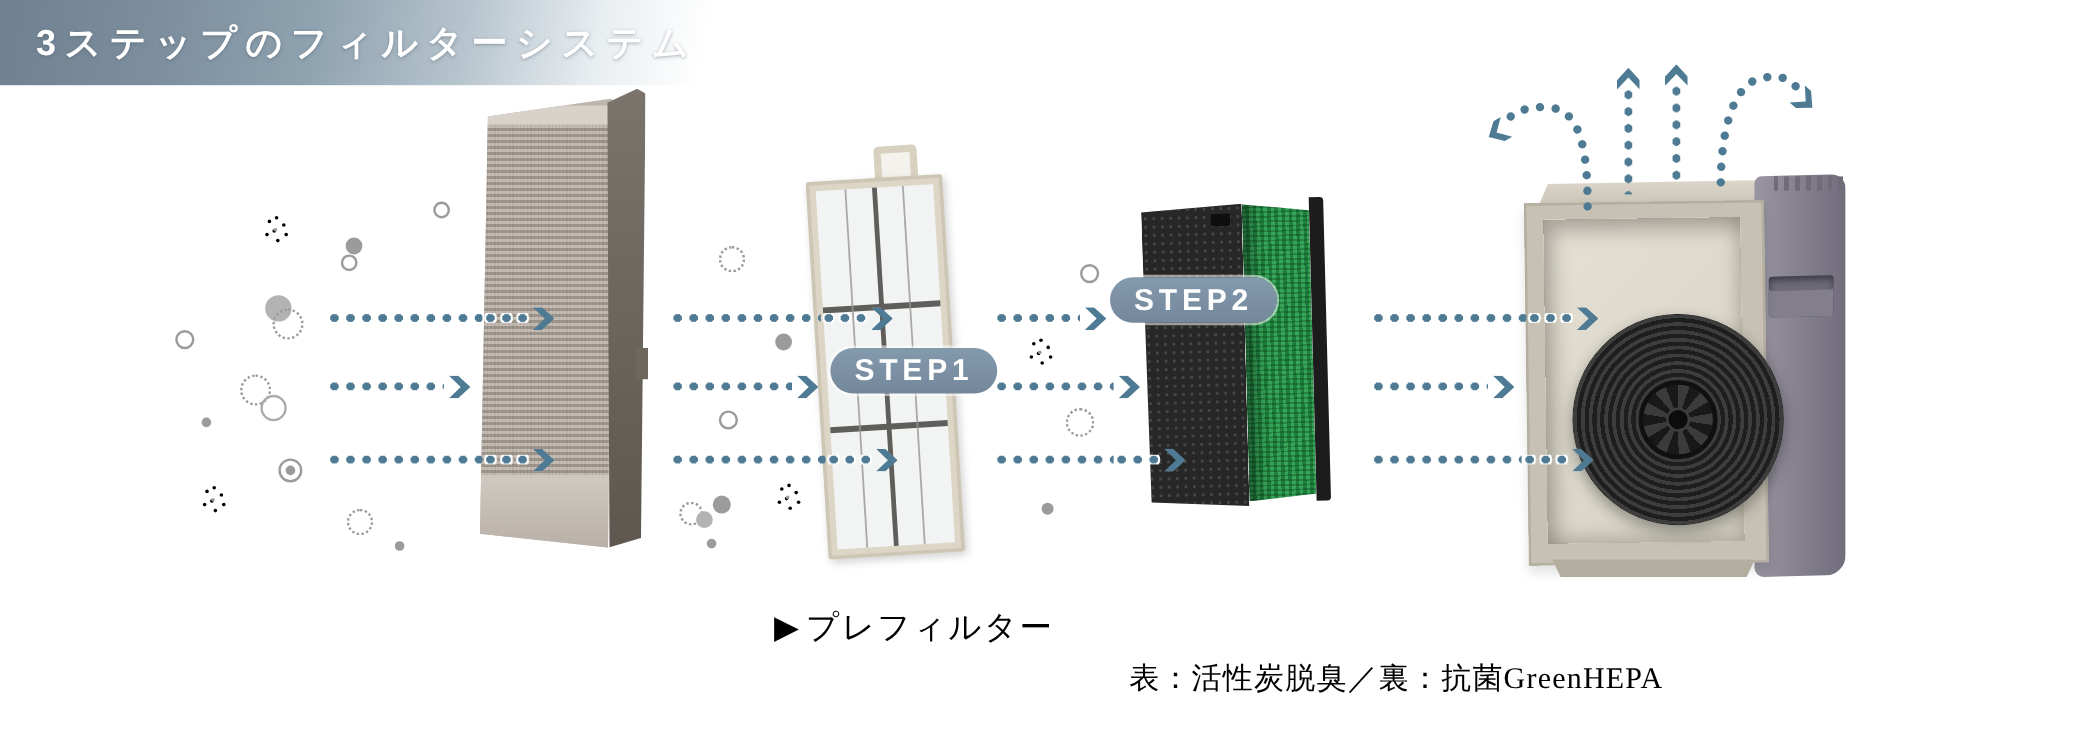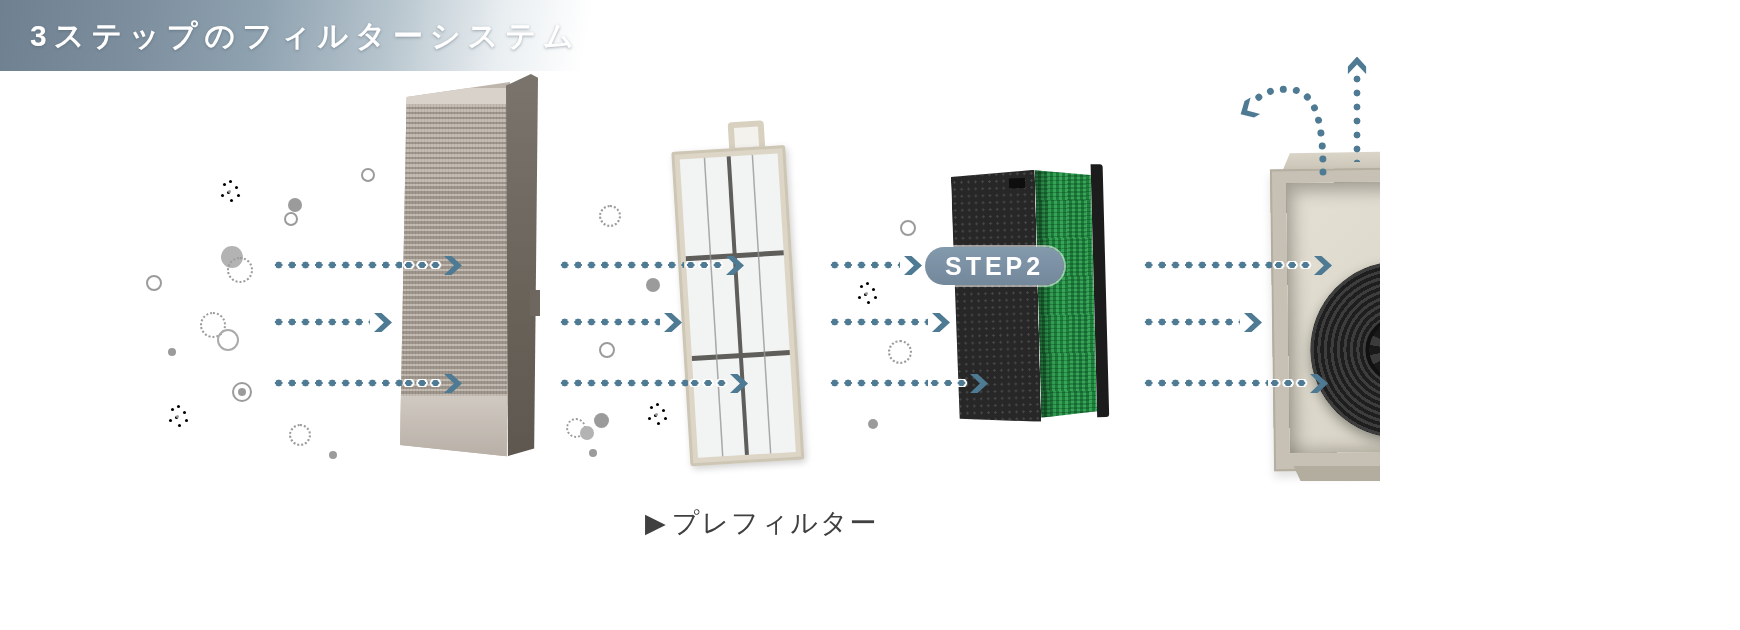--- a/index.html
+++ b/index.html
@@ -1,17 +1,17 @@
 <!DOCTYPE html>
 <html><head>
 <meta charset="utf-8">
 <style>
   html,body{margin:0;padding:0;background:#fff;}
   .stage{
-    position:relative;width:1380px;height:630px;overflow:hidden;background:#fff;
+    position:relative;width:1538px;height:630px;overflow:hidden;background:#fff;
     font-family:"Liberation Sans","DejaVu Sans",sans-serif;
     --ac:#4e7b93; 
   }
   
   .banner{
     position:absolute;left:0;top:0;width:620px;height:71px;
     background:linear-gradient(100deg,#6f8191 0%,#7d8f9e 22%,#8fa2b0 42%,#b6c4cd 62%,#e9eef1 80%,#ffffff 94%);
   }
   .banner .title{
     position:absolute;left:30px;top:50%;transform:translateY(-50%);
@@ -145,21 +145,21 @@
   .unit-side{position:absolute;left:1462px;top:146px;width:76px;height:334px;
     background:linear-gradient(90deg,#9a96a1 0%,#868290 45%,#716d7c 100%);
     border-radius:6px 12px 16px 8px;transform:skewY(-1.5deg);}
   .unit-side .handle{position:absolute;left:12px;top:84px;width:54px;height:34px;border-radius:3px;
     background:#6d6978;box-shadow:inset 0 -22px 0 #827e8c,inset 0 3px 5px rgba(0,0,0,.45);}
   .unit-vents{position:absolute;left:1478px;top:147px;width:58px;height:12px;
     background-image:repeating-linear-gradient(90deg,#6f6b79 0 4px,transparent 4px 9px);}
   .unit-lip{position:absolute;left:1290px;top:466px;width:176px;height:15px;background:#b2ad9f;
     clip-path:polygon(2% 0,98% 0,94% 100%,6% 100%);}
   
-  .caption{position:absolute;color:#404040;font-size:27px;letter-spacing:2px;white-space:nowrap;font-family:Liberation Serif, serif;}
+  .caption{position:absolute;color:#000000;font-size:27px;letter-spacing:2px;white-space:nowrap;font-family:Liberation Serif, serif;}
   .caption .tri{margin-right:6px;letter-spacing:0;}
   .caption .tm{font-size:14px;vertical-align:super;letter-spacing:0;}
   .caption.note{font-size:25px;letter-spacing:1px;}
   .curls{position:absolute;left:1230px;top:38px;width:300px;height:140px;}
 </style>
 </head>
 <body>
 
 <div class="stage">
 
@@ -316,19 +316,21 @@
       <span class="head"></span>
       <span class="dots"></span>
     </div>
   <svg class="curls" viewBox="0 0 300 140">
     <path d="M93,134 C93,98 90,56 64,52 C44,49 30,56 24,64" fill="none" stroke="#4e7b93" stroke-width="7" stroke-linecap="round" stroke-dasharray="0.01 13"></path>
     <path d="M0,0 L7,0 L17,9.5 L7,19 L0,19 L9.5,9.5 Z" fill="#4e7b93" transform="translate(18,72) rotate(150) translate(-8.5,-9.5)"></path>
     <path d="M204,114 C204,78 212,32 238,27 C258,23 266,31 270,40" fill="none" stroke="#4e7b93" stroke-width="7" stroke-linecap="round" stroke-dasharray="0.01 13"></path>
     <path d="M0,0 L7,0 L17,9.5 L7,19 L0,19 L9.5,9.5 Z" fill="#4e7b93" transform="translate(274,46) rotate(42) translate(-8.5,-9.5)"></path>
   </svg>
 
-  <div class="badge" style="left:925px;top:231px;margin-top:16px;">STEP2</div>
+  <div class="badge" style="left:692px;top:290px;">STEP1</div>
+  <div class="badge" style="left:925px;top:231px;">STEP2</div>
 
   <div class="caption" style="left:645px;top:505px;">
     <span class="tri">▶</span><span>プレフィルター</span>
   </div>
+  <div class="caption note" style="left:941px;top:548px;">表：活性炭脱臭／裏：抗菌GreenHEPA</div>
 
 </div>
 
 </body></html>

